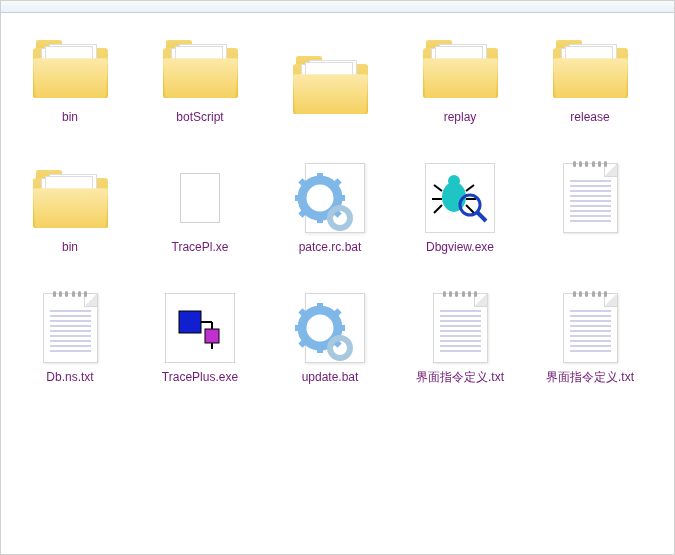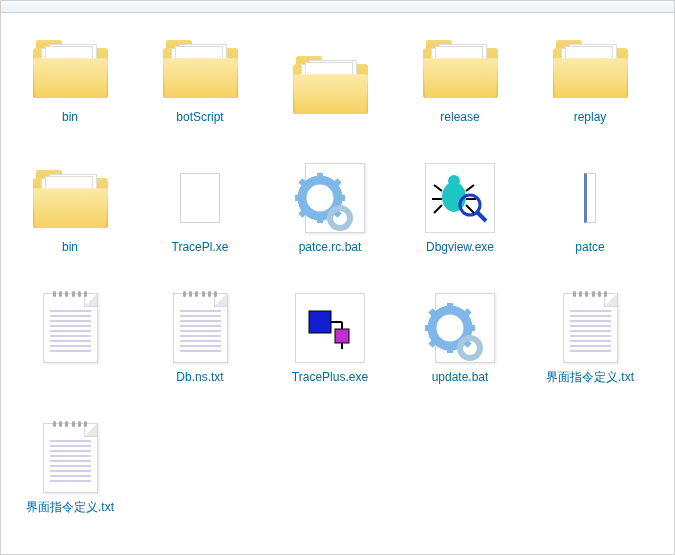--- a/index.html
+++ b/index.html
@@ -40,21 +40,21 @@
     .icon-box {
       width: 85px;
       height: 75px;
       display: flex;
       align-items: center;
       justify-content: center;
       margin-bottom: 4px;
     }
     .label {
       text-align: center;
-      color: #0369a1;
+      color: #701a75;
       line-height: 1.3;
       max-width: 120px;
       word-break: break-all;
       min-height: 32px;
       display: flex;
       align-items: flex-start;
       justify-content: center;
     }
 
     
@@ -238,32 +238,32 @@
     </div>
     <div class="file-item">
       <div class="icon-box">
         <div class="folder">
           <div class="folder-tab"></div>
           <div class="folder-back"></div>
           <div class="folder-papers"></div>
           <div class="folder-front"></div>
         </div>
       </div>
+      <div class="label">replay</div>
+    </div>
+    <div class="file-item">
+      <div class="icon-box">
+        <div class="folder">
+          <div class="folder-tab"></div>
+          <div class="folder-back"></div>
+          <div class="folder-papers"></div>
+          <div class="folder-front"></div>
+        </div>
+      </div>
       <div class="label">release</div>
-    </div>
-    <div class="file-item">
-      <div class="icon-box">
-        <div class="folder">
-          <div class="folder-tab"></div>
-          <div class="folder-back"></div>
-          <div class="folder-papers"></div>
-          <div class="folder-front"></div>
-        </div>
-      </div>
-      <div class="label">replay</div>
     </div>
     <div class="file-item">
       <div class="icon-box">
         <div class="folder">
           <div class="folder-tab"></div>
           <div class="folder-back"></div>
           <div class="folder-papers"></div>
           <div class="folder-front"></div>
         </div>
       </div>
@@ -288,26 +288,20 @@
     </div>
     <div class="file-item">
       <div class="icon-box">
         <div class="bug-icon">
           <svg width="56" height="50" viewBox="0 0 56 50">
             <use href="#bug-svg"></use>
           </svg>
         </div>
       </div>
       <div class="label">Dbgview.exe</div>
-    </div>
-    <div class="file-item">
-      <div class="icon-box">
-        <div class="small-rect thin"></div>
-      </div>
-      <div class="label">patce</div>
     </div>
     <div class="file-item">
       <div class="icon-box">
         <div class="txt-icon">
           <div class="txt-binding">
             <span></span>
             <span></span>
             <span></span>
             <span></span>
             <span></span>

